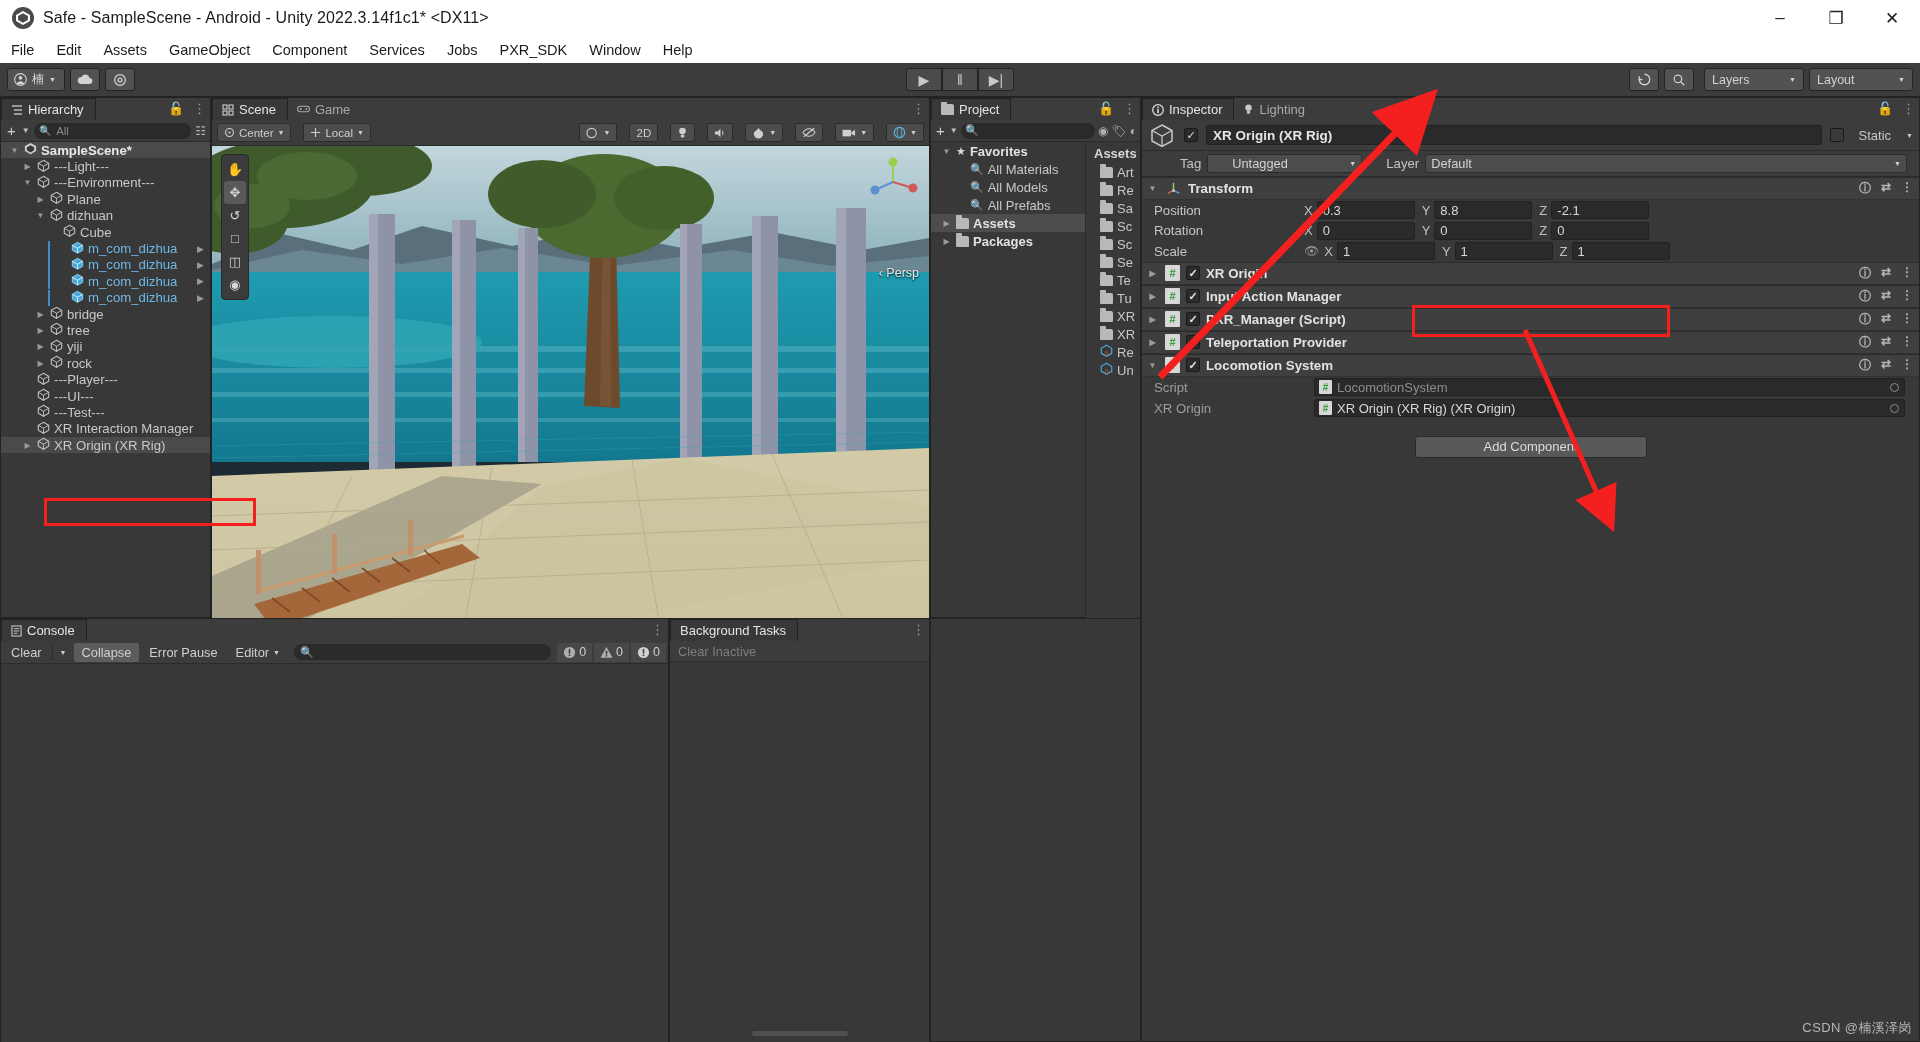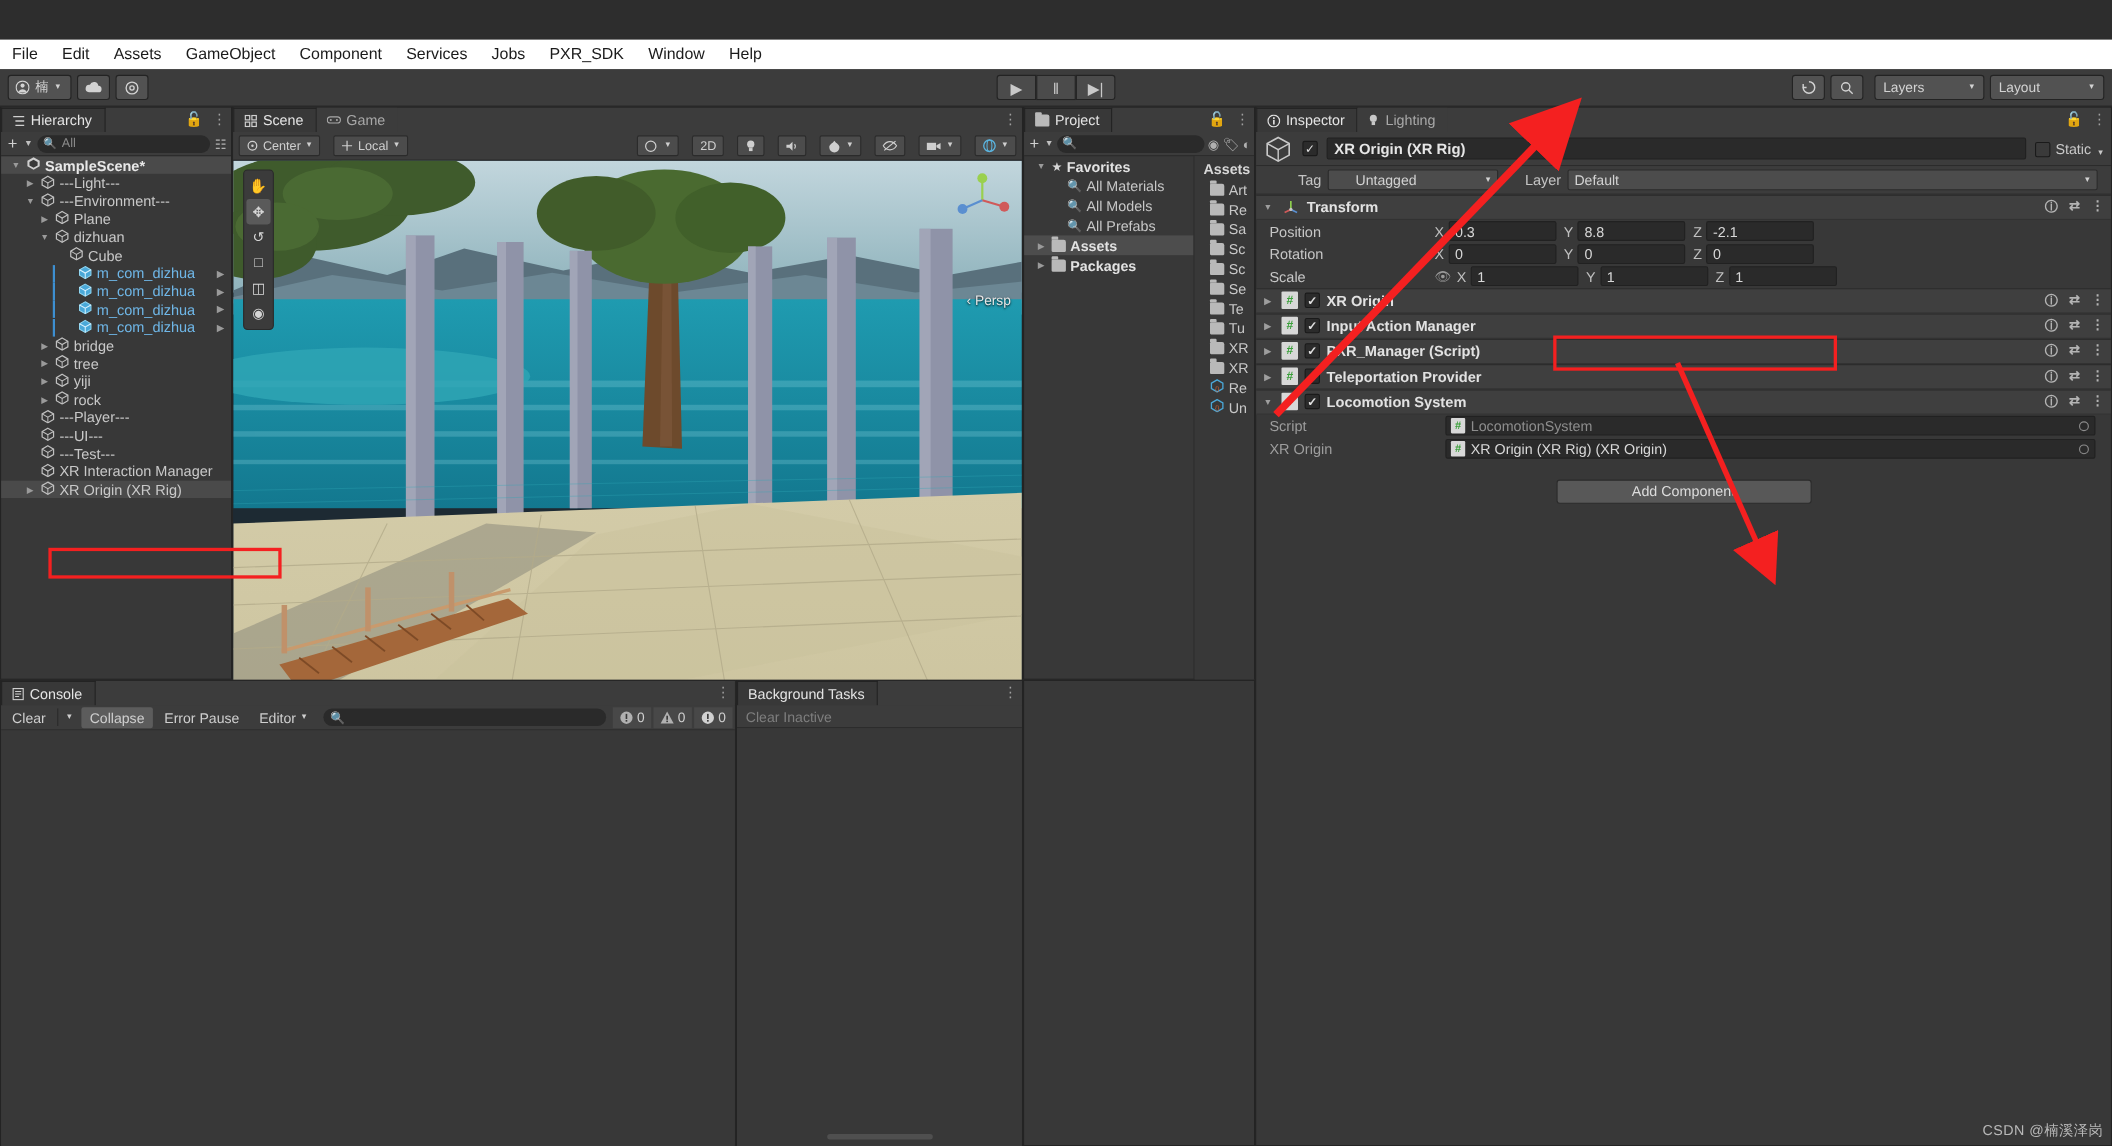--- a/index.html
+++ b/index.html
@@ -180,21 +180,21 @@
   .chk {
     width: 14px; height: 14px; background: #2b2b2b; border: 1px solid #1a1a1a;
     border-radius: 2px; display: flex; align-items: center; justify-content: center;
     color: #e0e0e0; font-size: 11px; flex: none;
   }
   .name-field {
     flex: 1; height: 20px; background: #2a2a2a; border: 1px solid #212121; border-radius: 2px;
     display: flex; align-items: center; padding: 0 6px; font-size: 13.5px;
     font-weight: bold; color: #e6e6e6;
   }
-  .static-group { display: flex; align-items: flex-end; gap: 5px; font-size: 13px; color: #c8c8c8; }
+  .static-group { display: flex; align-items: center; gap: 15px; font-size: 13px; color: #c8c8c8; }
   .insp-row2 {
     height: 26px; background: #3c3c3c; display: flex; align-items: center;
     padding: 0 6px 0 38px; gap: 6px; border-bottom: 1px solid #2b2b2b; font-size: 13.2px;
   }
   .dd {
     height: 19px; background: #4c4c4c; border: 1px solid #2b2b2b; border-radius: 2px;
     display: flex; align-items: center; justify-content: space-between;
     padding: 0 5px; font-size: 12.8px; color: #d2d2d2;
   }
   .comp-header {
@@ -281,20 +281,33 @@
   .watermark {
     position: absolute; right: 8px; bottom: 5px; font-size: 13px; color: #b7b7b7;
     z-index: 30; letter-spacing: .4px;
   }
 </style>
 </head>
 <body>
 
 <div class="root">
 
+  <div class="titlebar">
+    <div class="app-icon">
+      <svg width="16" height="16" viewBox="0 0 16 16">
+          <polygon points="8,1 15,5 15,11 8,15 1,11 1,5" fill="#fff"></polygon>
+          <polygon points="8,3.2 12.9,6 12.9,10 8,12.8 3.1,10 3.1,6" fill="#4a4a4a"></polygon>
+        </svg>
+    </div>
+    <div class="title-text">Safe - SampleScene - Android - Unity 2022.3.14f1c1* &lt;DX11&gt;</div>
+    <div class="spacer"></div>
+    <div class="win-btn">–</div>
+    <div class="win-btn">❐</div>
+    <div class="win-btn close">✕</div>
+  </div>
 
   <div class="menubar">
     <div class="mi">File</div>
     <div class="mi">Edit</div>
     <div class="mi">Assets</div>
     <div class="mi">GameObject</div>
     <div class="mi">Component</div>
     <div class="mi">Services</div>
     <div class="mi">Jobs</div>
     <div class="mi">PXR_SDK</div>

